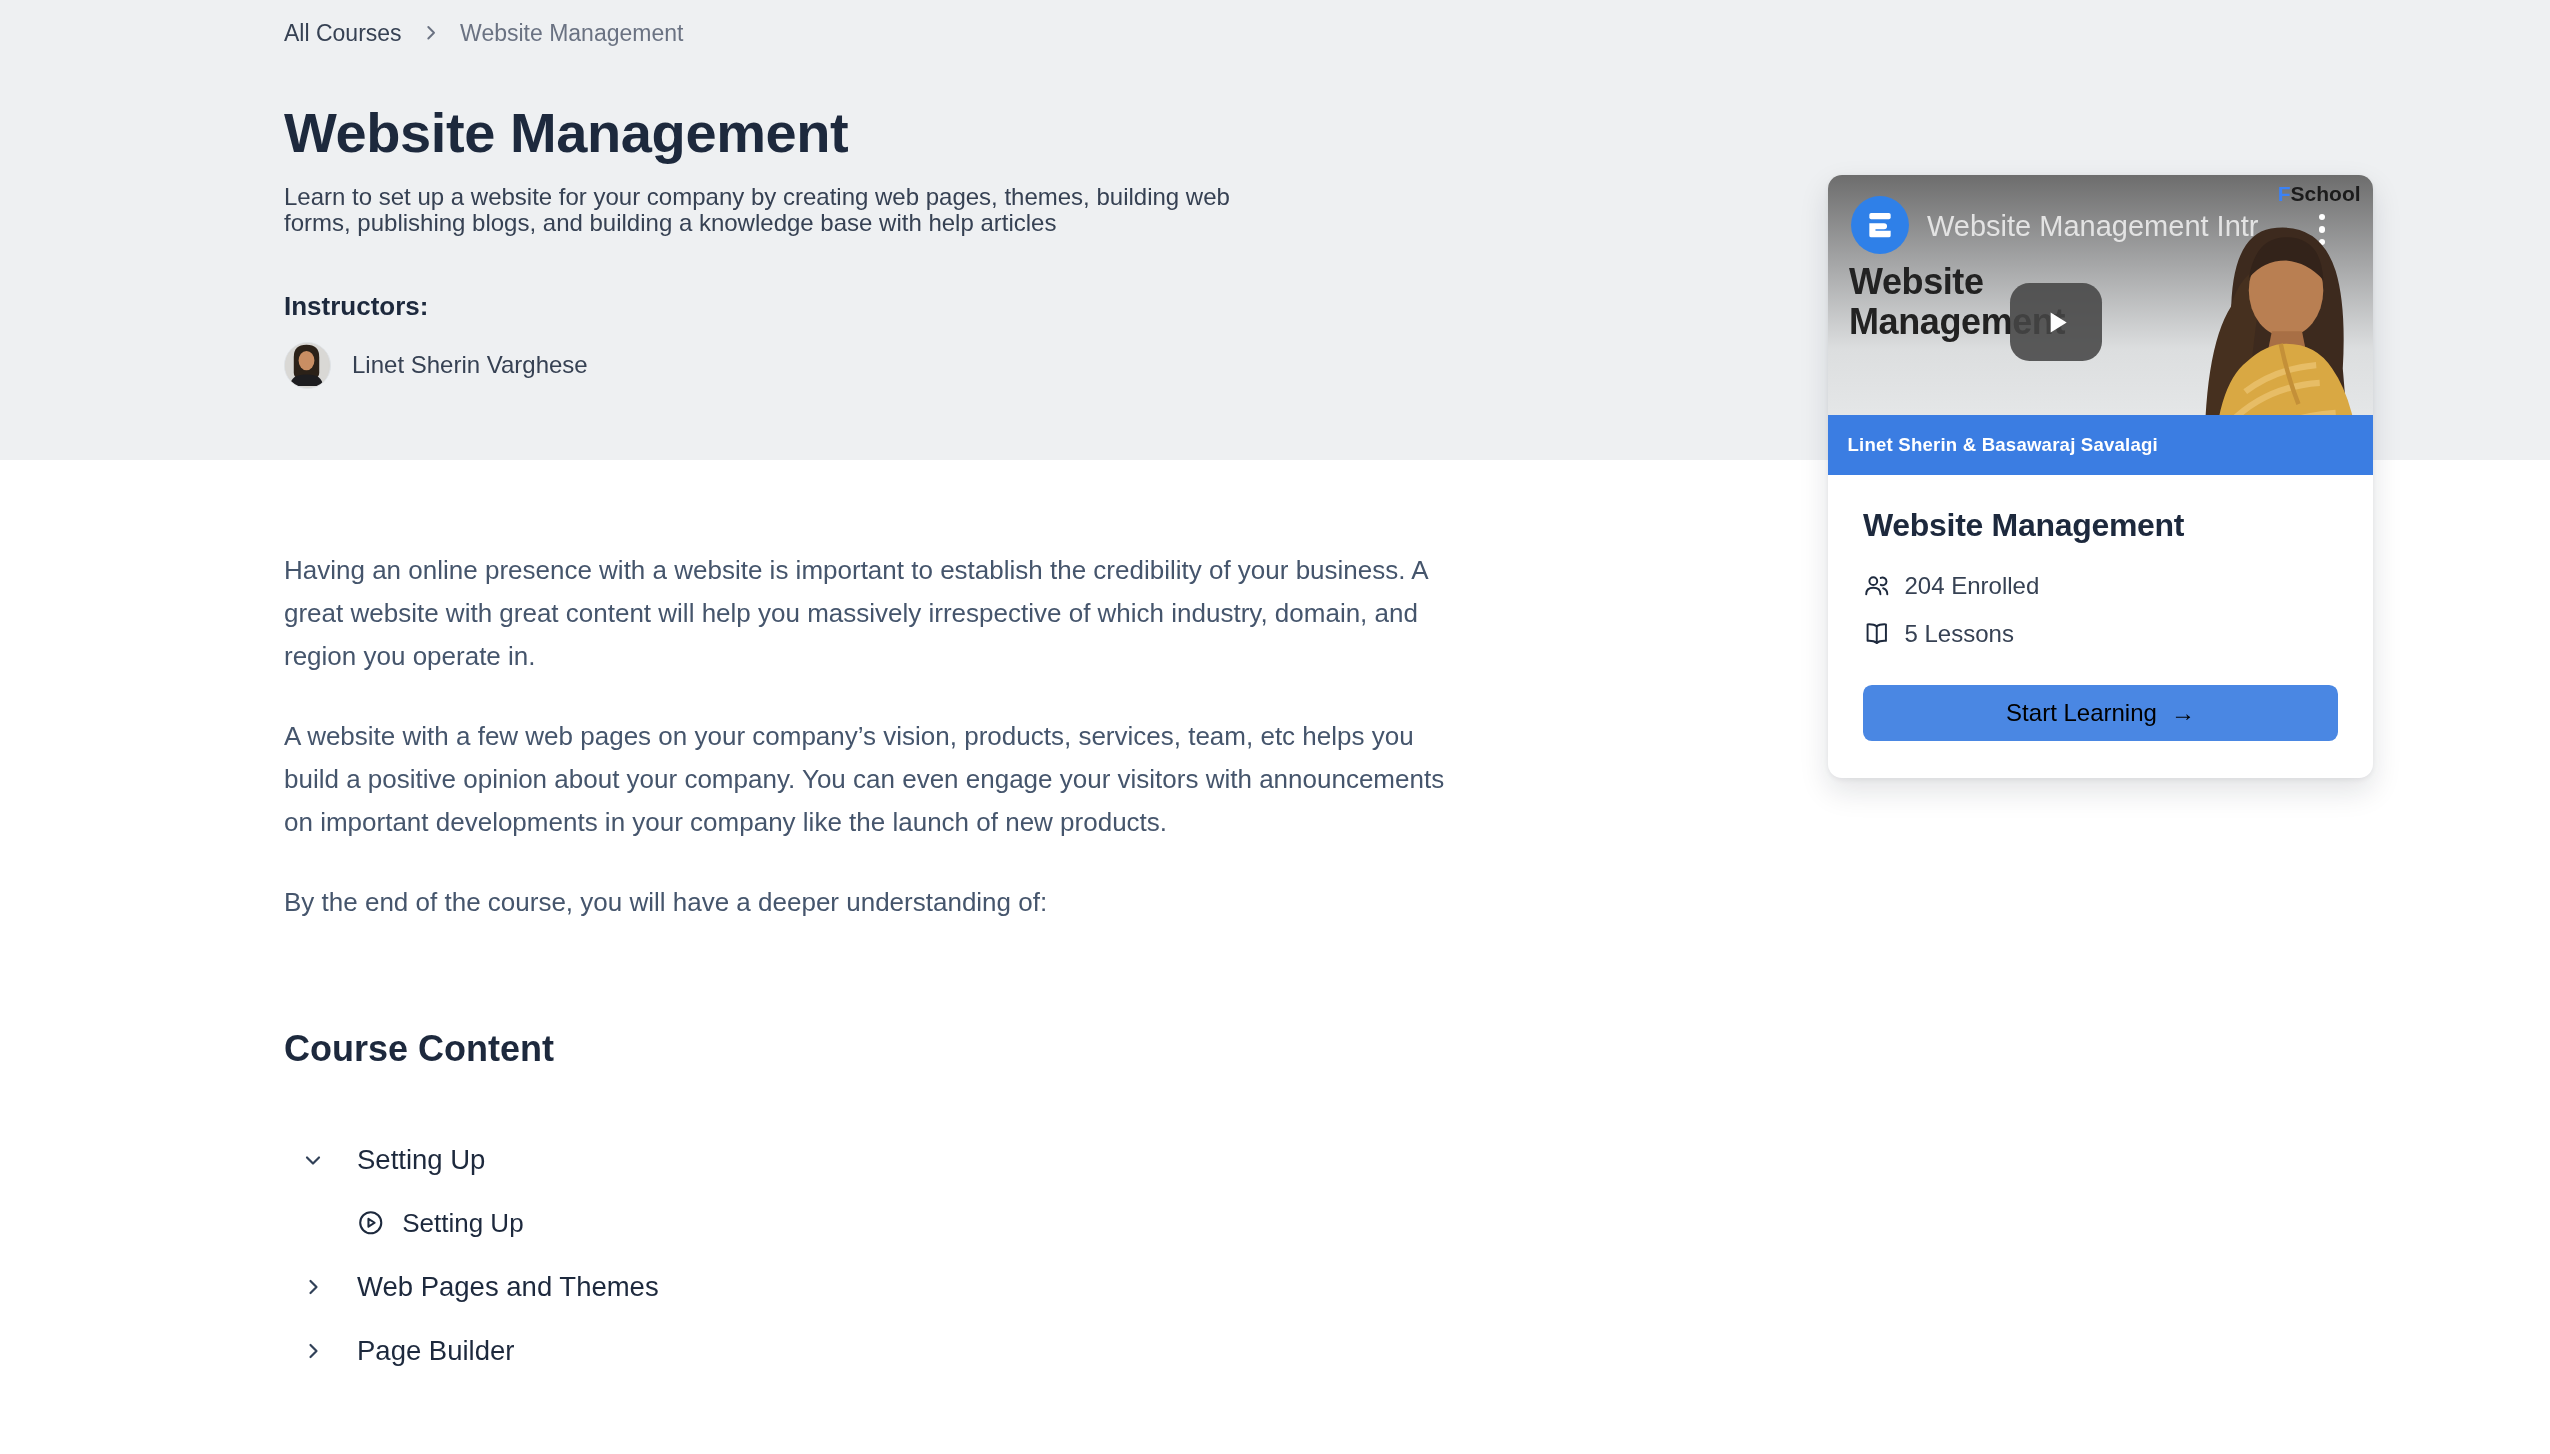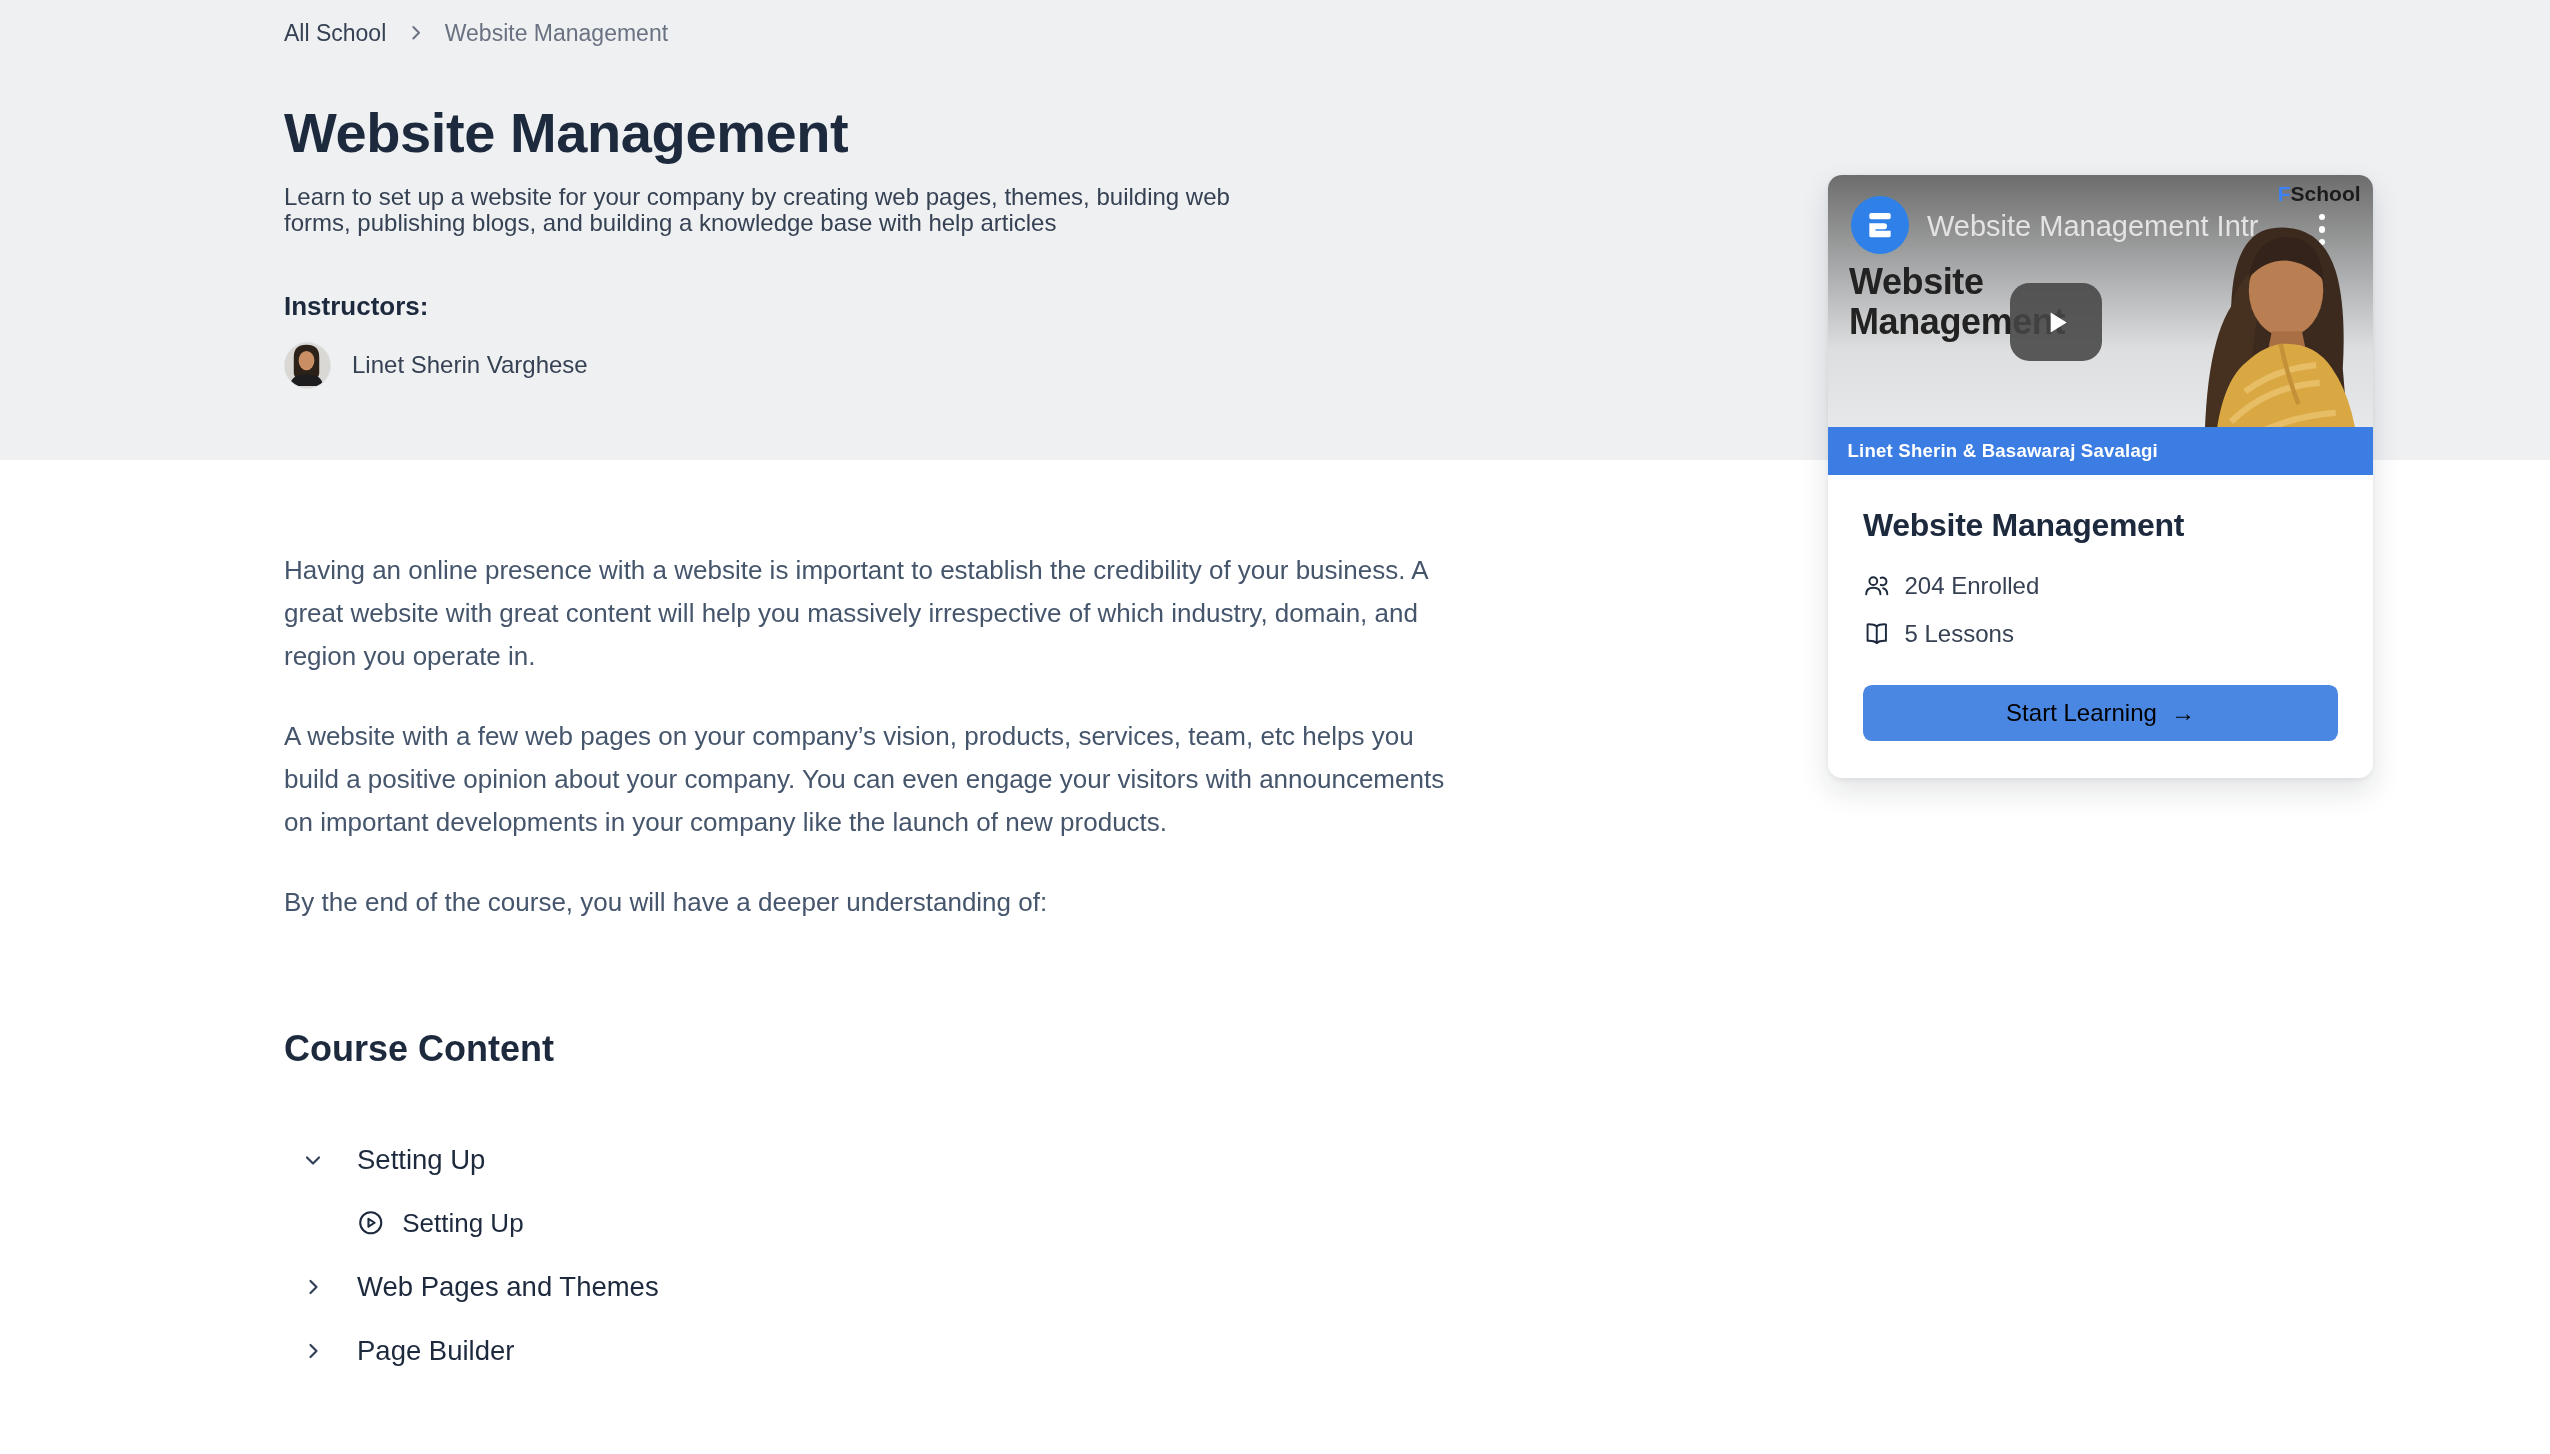--- a/index.html
+++ b/index.html
@@ -43,39 +43,39 @@
   .thumb-logo{position:absolute;left:23px;top:21px;width:58px;height:58px;border-radius:50%;
     background:var(--logo-blue);display:flex;align-items:center;justify-content:center;}
   .thumb-overlay-title{position:absolute;left:99px;top:35px;font-size:29px;color:#e3e3e3;white-space:nowrap;}
   .kebab{position:absolute;right:48px;top:39px;display:flex;flex-direction:column;gap:6.2px;cursor:pointer;}
   .kebab i{width:6.2px;height:6.2px;border-radius:50%;background:#fff;}
   .fschool{position:absolute;right:12.4px;top:7px;font-size:21px;font-weight:700;color:#1b1b1b;}
   .fschool b{color:#3b82f6;font-weight:700;}
   .thumb-big-title{position:absolute;left:21px;top:87px;font-size:36px;line-height:40px;font-weight:800;color:#222;letter-spacing:-0.4px;}
   .play-btn{position:absolute;left:182px;top:108px;width:92px;height:78px;border-radius:19.5px;
     background:rgba(70,70,70,.88);display:flex;align-items:center;justify-content:center;cursor:pointer;}
-  .caption-bar{position:absolute;left:0;right:0;bottom:0;height:48px;background:var(--bar-blue);
+  .caption-bar{position:absolute;left:0;right:0;bottom:0;height:60px;background:var(--bar-blue);
     display:flex;align-items:center;padding-left:19.5px;}
   .caption-bar span{font-size:18.6px;font-weight:700;color:#fff;letter-spacing:0.2px;}
   .presenter{position:absolute;right:0;bottom:0;width:275px;height:266px;}
 
   .card-body{padding:32px 35px 37px 35px;}
   .card-title{font-size:32px;font-weight:800;color:var(--heading);letter-spacing:-0.3px;}
   .meta-row{display:flex;align-items:center;gap:14px;margin-top:28px;}
   .meta-row + .meta-row{margin-top:19.5px;}
   .meta-text{font-size:24px;color:var(--dark-crumb);}
   .start-btn{margin-top:37px;width:100%;height:56px;border:none;border-radius:8.9px;background:var(--accent);
     color:#000000;font-size:24px;font-family:inherit;display:flex;align-items:center;justify-content:center;gap:14px;cursor:pointer;}
 </style>
 </head>
 <body>
 
 <div class="hero">
   <div class="breadcrumb">
-    <span class="crumb-link">All School</span>
+    <span class="crumb-link">All Courses</span>
     <span class="crumb-sep">
       <svg width="19.5" height="19.5" viewBox="0 0 24 24" fill="none" stroke="#6a7282" stroke-width="2.4" stroke-linecap="round" stroke-linejoin="round">
           <polyline points="9 5 16 12 9 19"></polyline>
         </svg>
     </span>
     <span class="crumb-current">Website Management</span>
   </div>
 
   <h1>Website Management</h1>
   <div class="hero-desc">Learn to set up a website for your company by creating web pages, themes, building web forms, publishing blogs, and building a knowledge base with help articles</div>

